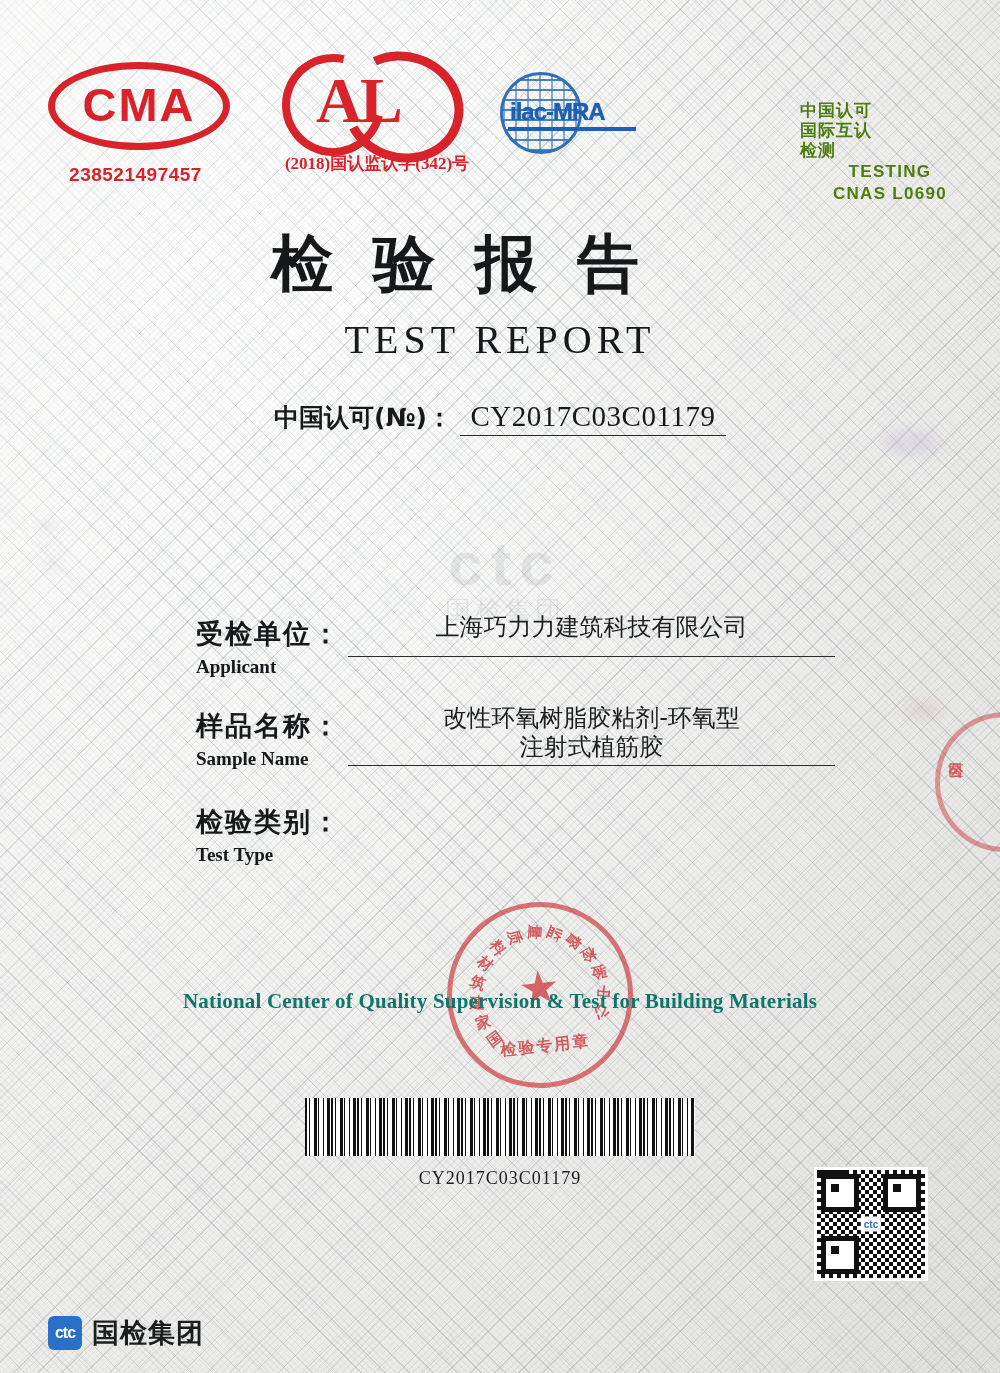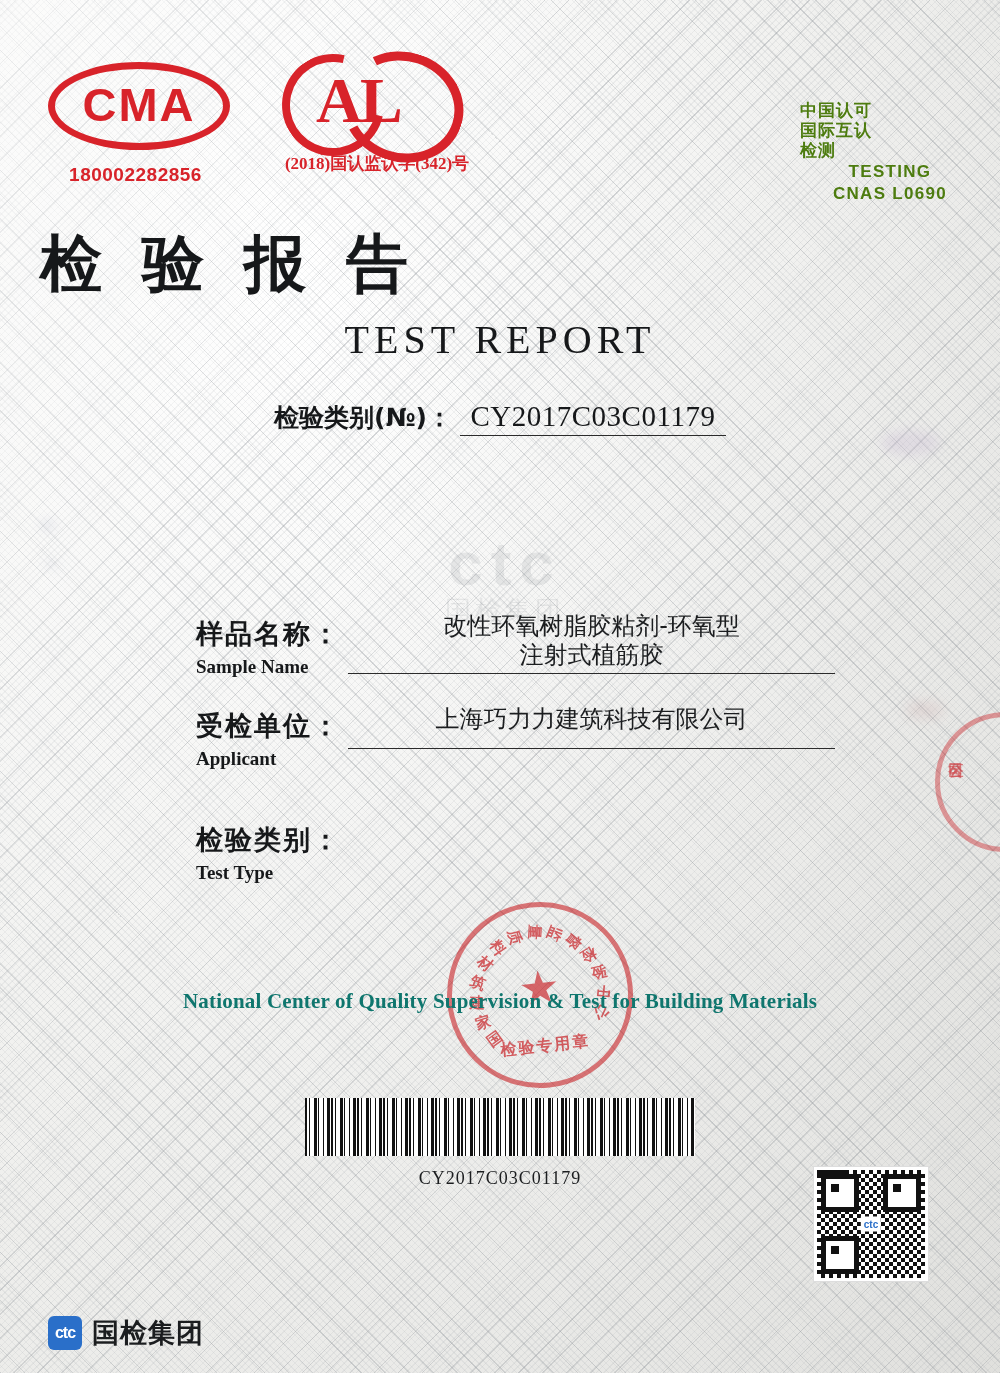--- a/index.html
+++ b/index.html
@@ -90,21 +90,21 @@
 
   .cnas-text{
     position:absolute;left:800px;top:56px;width:180px;color:#4d7c0f;
     font-family:"Liberation Sans",sans-serif;line-height:1.18;
   }
   .cnas-text .cn{font-size:17px;letter-spacing:1px;font-family:"DejaVu Sans",sans-serif;font-weight:bold;}
   .cnas-text .en{font-size:17px;letter-spacing:1.3px;font-weight:bold;margin-top:2px;text-align:center;}
 
   
   .title-cn{
-    position:absolute;top:222px;left:0;width:910px;
+    position:absolute;top:222px;left:0;width:910px;text-align:center;
     font-family:"DejaVu Sans",sans-serif;font-weight:bold;font-size:62px;color:#16181a;
     letter-spacing:40px;text-indent:40px;
   }
   .title-en{
     position:absolute;top:316px;left:0;width:1000px;text-align:center;
     font-family:"Liberation Serif",serif;font-size:40px;color:#16181a;letter-spacing:5px;
   }
 
   
   .repno{
@@ -249,73 +249,78 @@
 <div class="smudge" style="left:46px;top:560px;width:10px;height:8px;background:#9aa0b8;"></div>
 <div class="smudge" style="left:880px;top:430px;width:60px;height:26px;background:#b9a8c8;"></div>
 <div class="smudge" style="left:905px;top:700px;width:40px;height:20px;background:#c8a8a8;"></div>
 
 <div class="logos">
 
   <div class="cma">
     <div class="oval">
       <span>CMA</span>
     </div>
-    <div class="code">180002282856</div>
+    <div class="code">238521497457</div>
   </div>
 
   <div class="cal">
     <div class="mark">
       <div class="c-arc"></div>
       <div class="a-letter">A</div>
       <div class="l-letter">L</div>
       <div class="big-c"></div>
     </div>
     <div class="code">(2018)国认监认字(342)号</div>
   </div>
 
+  <div class="ilac">
+    <div class="globe"></div>
+    <div class="txt">ilac-MRA</div>
+    <div class="bar"></div>
+  </div>
 
 
   <div class="cnas-text">
     <div class="cn">中国认可</div>
     <div class="cn">国际互认</div>
     <div class="cn">检测</div>
     <div class="en">TESTING</div>
     <div class="en">CNAS L0690</div>
   </div>
 </div>
 
 <div class="title-cn">检验报告</div>
 <div class="title-en">TEST   REPORT</div>
 
 <div class="repno">
-  <span class="lbl">检验类别(№)：</span>
+  <span class="lbl">中国认可(№)：</span>
   <span class="val">CY2017C03C01179</span>
 </div>
 
 <div class="watermark">
   <div class="ctc">ctc</div>
   <div class="cn">国检集团</div>
 </div>
 
 <div class="fields">
+
+  <div class="field">
+    <div class="lab-cn">受检单位：</div>
+    <div class="lab-en">Applicant</div>
+    <div class="val">上海巧力力建筑科技有限公司</div>
+  </div>
 
   <div class="field two">
     <div class="lab-cn">样品名称：</div>
     <div class="lab-en">Sample Name</div>
     <div class="val" style="white-space:pre-line;">改性环氧树脂胶粘剂-环氧型
 注射式植筋胶</div>
   </div>
 
-  <div class="field">
-    <div class="lab-cn">受检单位：</div>
-    <div class="lab-en">Applicant</div>
-    <div class="val">上海巧力力建筑科技有限公司</div>
-  </div>
-
-  <div class="field" style="margin-top:38px;">
+  <div class="field" style="margin-top:20px;">
     <div class="lab-cn">检验类别：</div>
     <div class="lab-en">Test Type</div>
   </div>
 </div>
 
 <div class="stamp">
   <div class="ring-text" id="stamp-ring">
       <span style="transform: rotate(-120deg) translate(0px, -70px) rotate(90deg);">国</span>
       <span style="transform: rotate(-101.538deg) translate(0px, -70px) rotate(90deg);">家</span>
       <span style="transform: rotate(-83.0769deg) translate(0px, -70px) rotate(90deg);">建</span>

